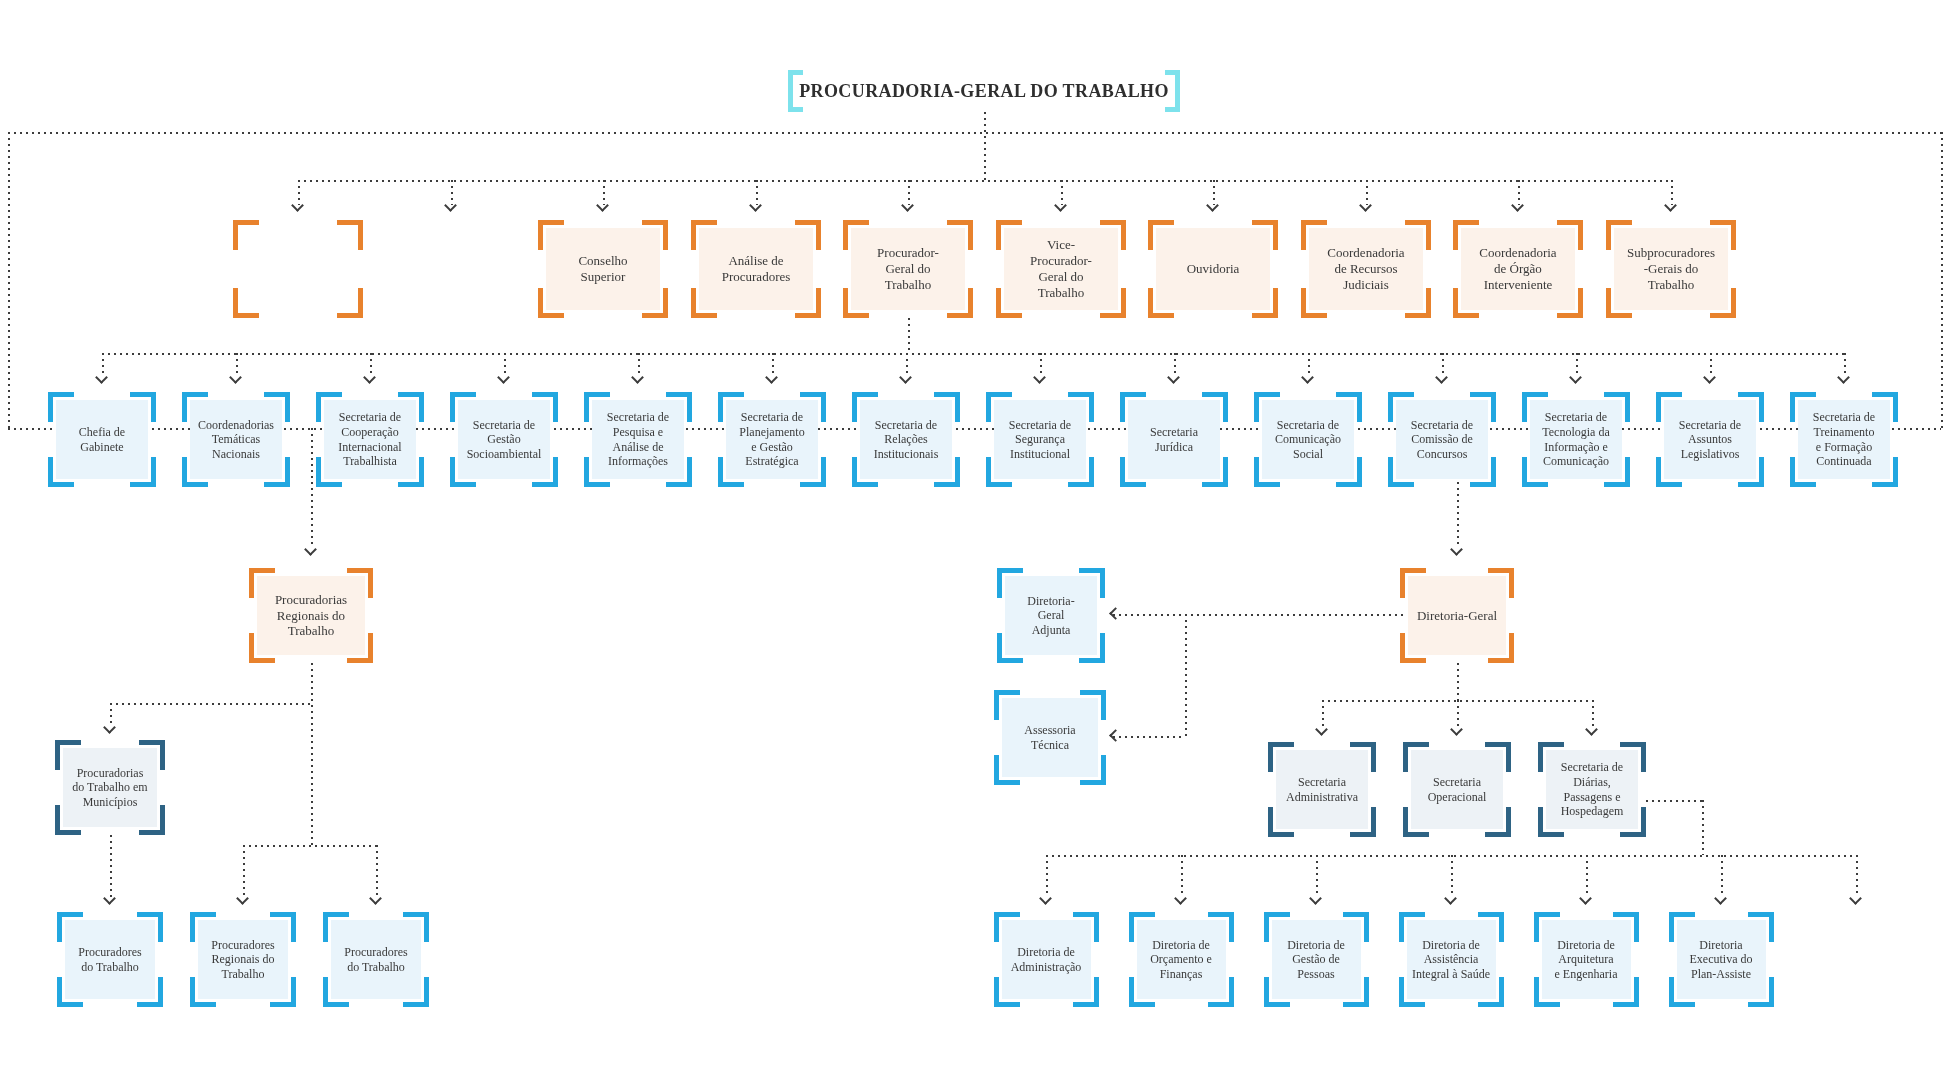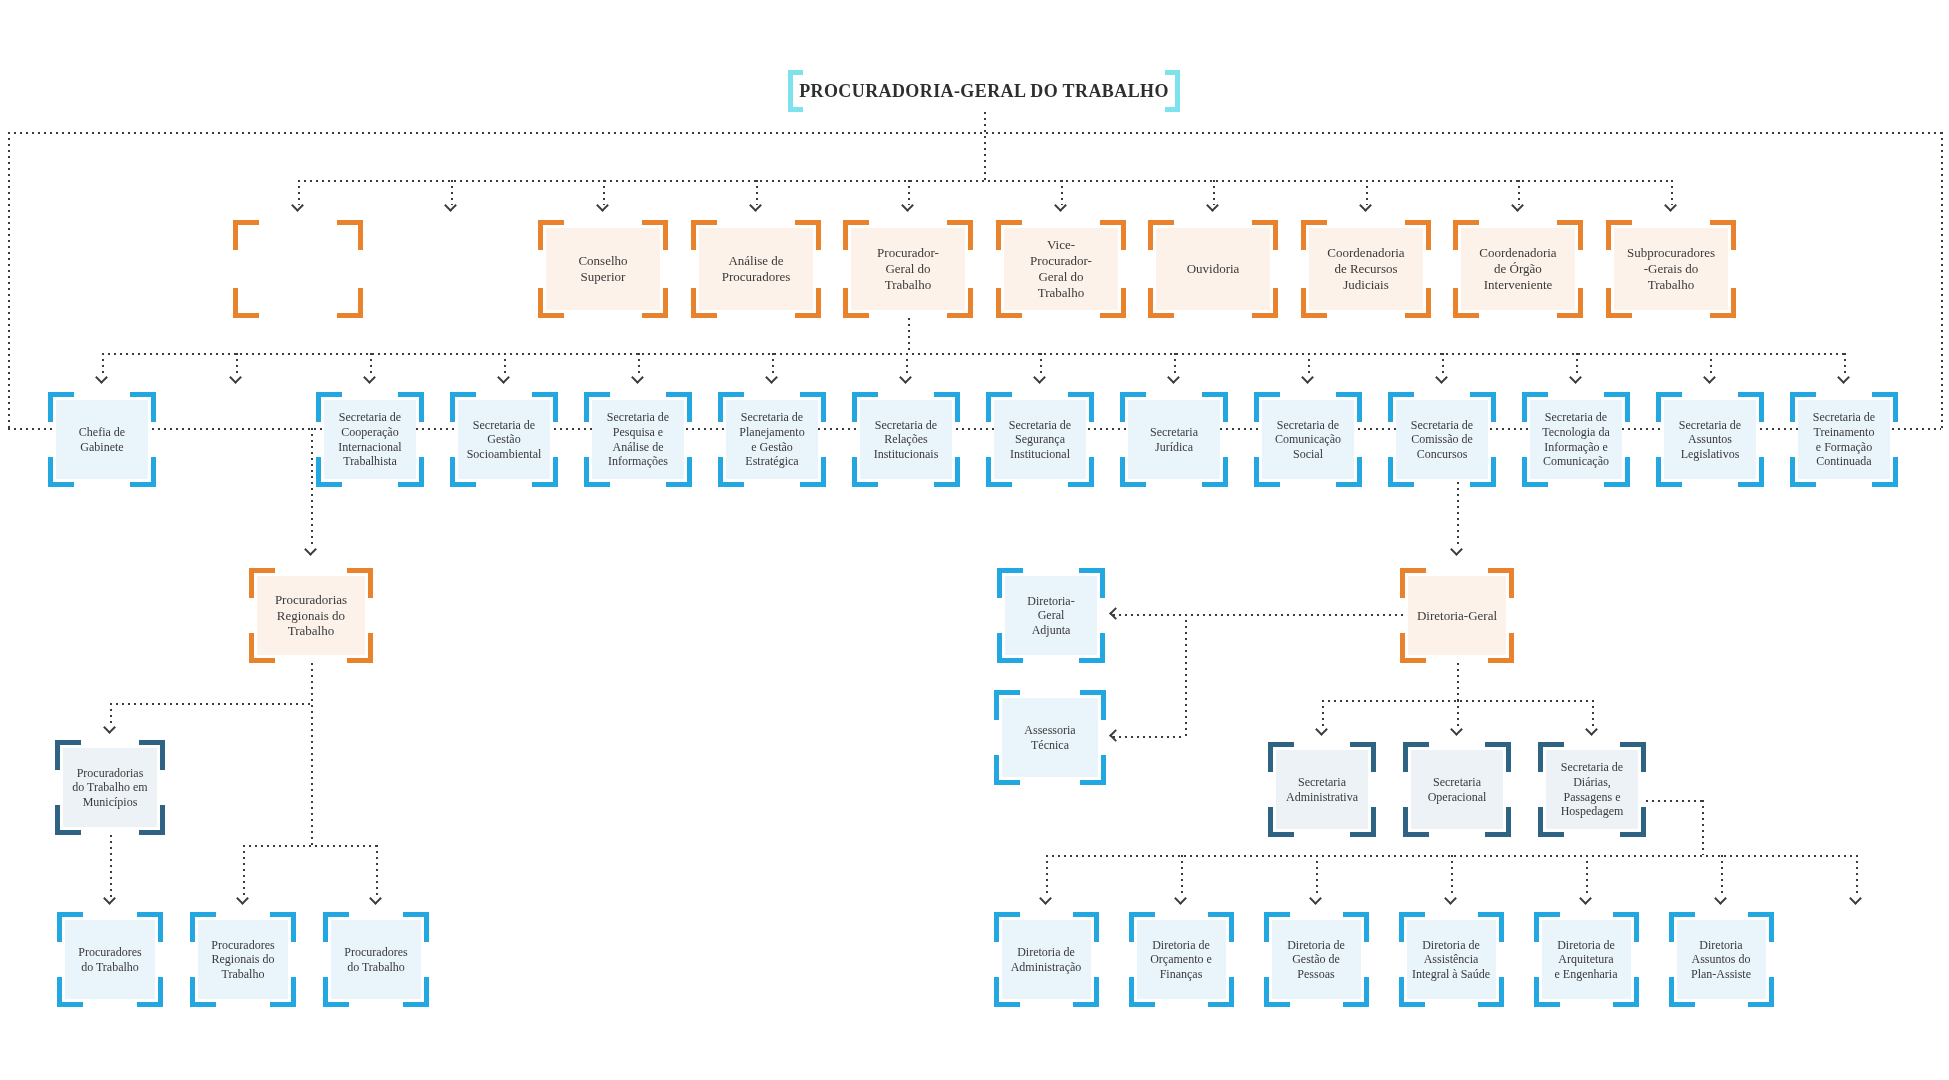--- a/index.html
+++ b/index.html
@@ -227,20 +227,29 @@
 Trabalho</div>
     </div>
     <div class="node blue" style="left: 48px; top: 392px; width: 108px; height: 95px;">
       <i class="c tl"></i>
       <i class="c tr"></i>
       <i class="c bl"></i>
       <i class="c br"></i>
       <div class="fill">Chefia de
 Gabinete</div>
     </div>
+    <div class="node blue" style="left: 182px; top: 392px; width: 108px; height: 95px;">
+      <i class="c tl"></i>
+      <i class="c tr"></i>
+      <i class="c bl"></i>
+      <i class="c br"></i>
+      <div class="fill">Coordenadorias
+Temáticas
+Nacionais</div>
+    </div>
     <div class="node blue" style="left: 316px; top: 392px; width: 108px; height: 95px;">
       <i class="c tl"></i>
       <i class="c tr"></i>
       <i class="c bl"></i>
       <i class="c br"></i>
       <div class="fill">Secretaria de
 Cooperação
 Internacional
 Trabalhista</div>
     </div>
@@ -482,16 +491,16 @@
       <div class="fill">Diretoria de
 Arquitetura
 e Engenharia</div>
     </div>
     <div class="node blue" style="left: 1668.5px; top: 912px; width: 105px; height: 95px;">
       <i class="c tl"></i>
       <i class="c tr"></i>
       <i class="c bl"></i>
       <i class="c br"></i>
       <div class="fill">Diretoria
-Assuntos do
+Executiva do
 Plan-Assiste</div>
     </div>
   </div>
 
 </body></html>

